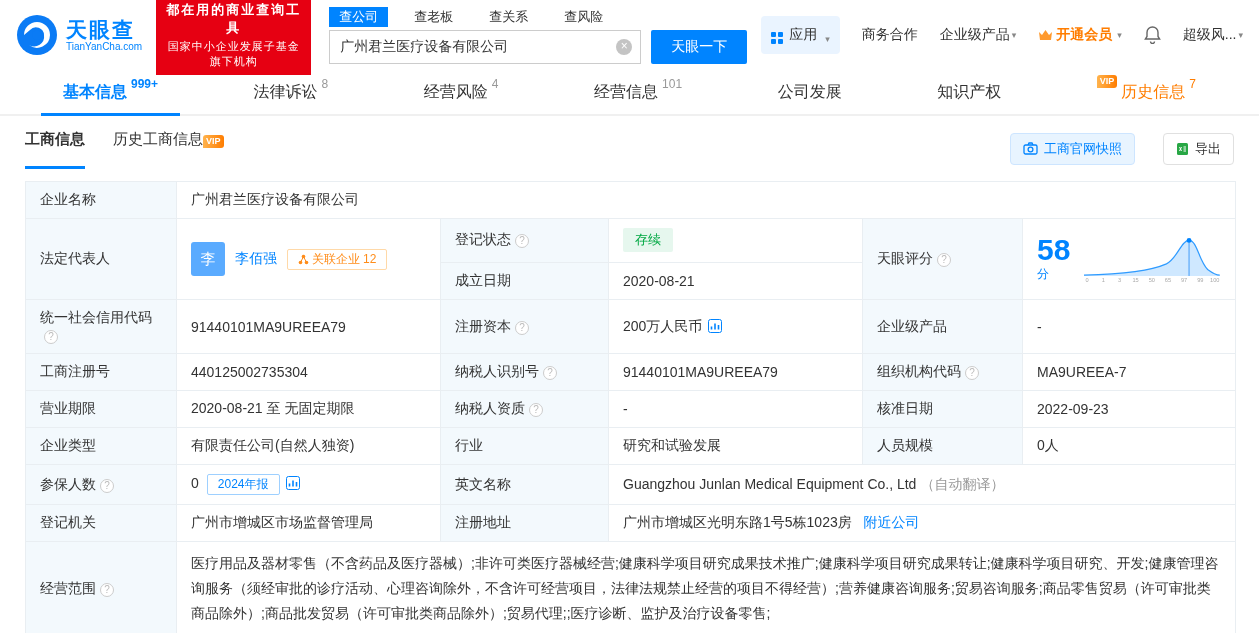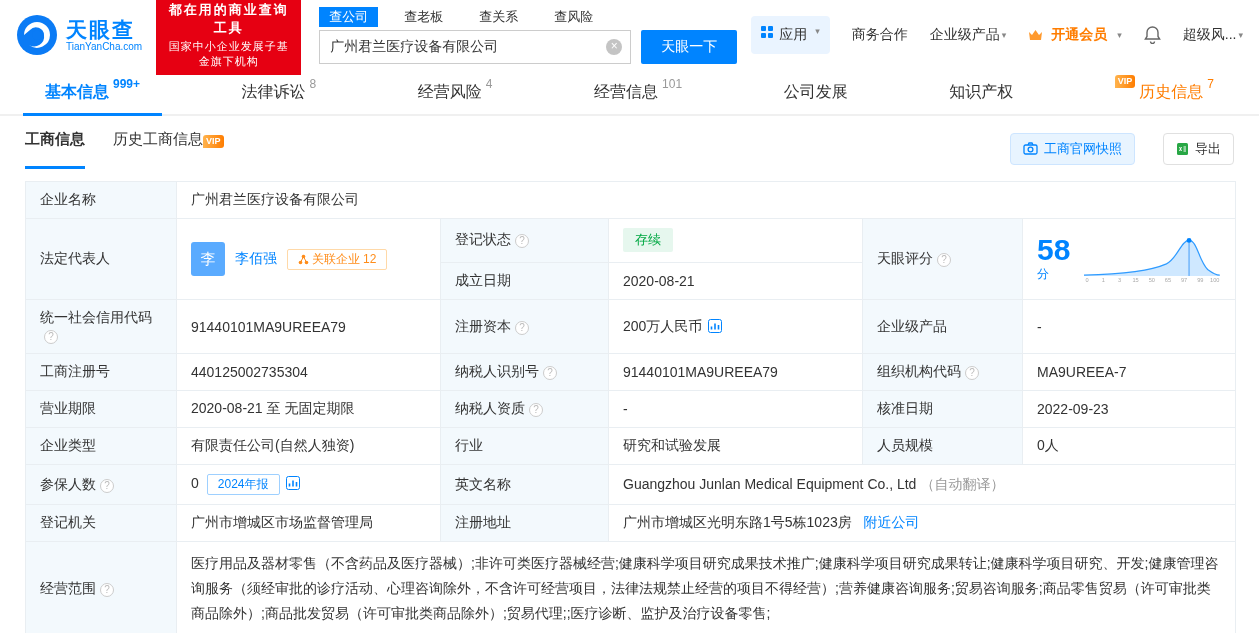--- a/index.html
+++ b/index.html
@@ -19,30 +19,30 @@
   .search-tabs { display: flex; gap: 16px; font-size: 13px; margin-bottom: 3px; align-items: center; }
   .stab { color: #333; cursor: pointer; padding: 1px 10px; }
   .stab.active { background: #0084ff; color: #fff; }
   .search-row { display: flex; align-items: center; }
   .search-box { position: relative; width: 312px; height: 34px; border: 1px solid #ccc; display: flex; align-items: center; background: #fff; }
   .search-box input { border: none; outline: none; flex: 1; font-size: 14px; padding: 0 30px 0 10px; height: 100%; font-family: inherit; color: #333; }
   .clear { position: absolute; right: 8px; width: 16px; height: 16px; border-radius: 50%; background: #c4c4c4; color: #fff; font-size: 12px; text-align: center; line-height: 15px; cursor: pointer; }
   .search-btn { width: 96px; height: 34px; margin-left: 10px; background: #0084ff; color: #fff; border: none; font-size: 14px; border-radius: 2px; cursor: pointer; font-family: inherit; }
 
   .header-nav { margin-left: auto; display: flex; align-items: center; gap: 22px; font-size: 14px; white-space: nowrap; }
-  .app-btn { display: flex; align-items: flex-start; gap: 6px; background: #eaf4ff; padding: 10px 10px; border-radius: 4px; cursor: pointer; }
+  .app-btn { display: flex; align-items: flex-end; gap: 6px; background: #eaf4ff; padding: 10px 10px; border-radius: 4px; cursor: pointer; }
   .grid-icon { display: inline-grid; grid-template-columns: 5px 5px; gap: 2px; }
   .grid-icon i { width: 5px; height: 5px; background: #0084ff; border-radius: 1px; }
   .caret { font-size: 9px; color: #888; margin-left: 2px; }
   .nav-link { cursor: pointer; display: inline-flex; align-items: center; }
-  .nav-link.vip { color: #ff7d00; gap: 8px; font-weight: bold; }
+  .nav-link.vip { color: #ff7d00; gap: 3px; font-weight: bold; }
   .bell { cursor: pointer; }
 
   
-  .tabbar { height: 46px; border-bottom: 2px solid #f0f0f0; display: flex; align-items: stretch; justify-content: space-between; padding: 0 45px; }
+  .tabbar { height: 46px; border-bottom: 2px solid #f0f0f0; display: flex; align-items: stretch; justify-content: space-between; padding: 0 63px; }
   .tab { display: flex; align-items: center; gap: 4px; font-size: 16px; position: relative; cursor: pointer; }
   .tab-count { font-size: 12px; color: #999; align-self: flex-start; margin-top: 7px; }
   .tab.active { color: #0084ff; font-weight: bold; }
   .tab.active .tab-count { color: #0084ff; }
   .tab.active::after { content: ""; position: absolute; left: -22px; right: -22px; bottom: -2px; height: 3px; background: #0084ff; }
   .tab.history { color: #ff7d00; }
   .tab.history .tab-count { color: #ff7d00; }
   .vip-sup { background: linear-gradient(90deg,#ffb34d,#ff7d00); color: #fff; font-size: 9px; font-weight: bold; padding: 0 3px; border-radius: 3px 3px 3px 0; align-self: flex-start; margin-top: 5px; line-height: 13px; }
 
   

